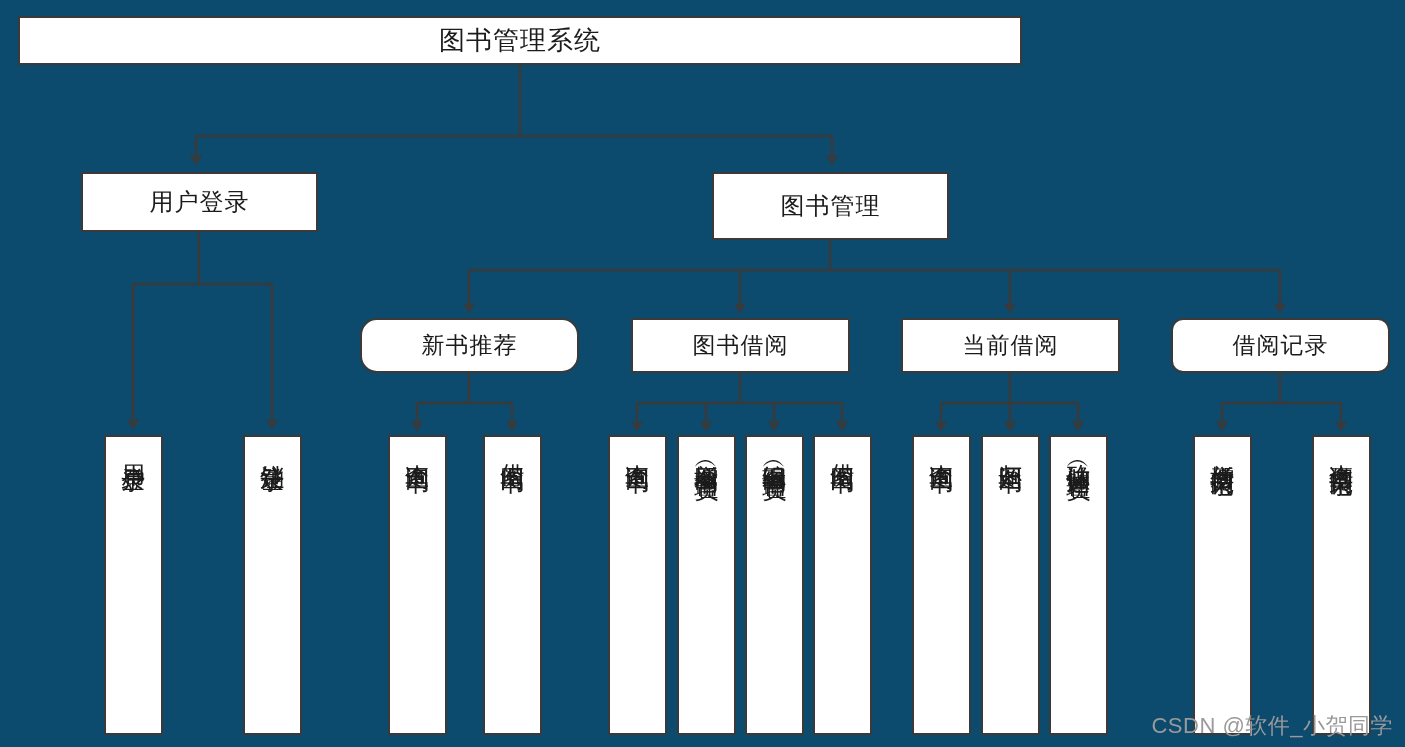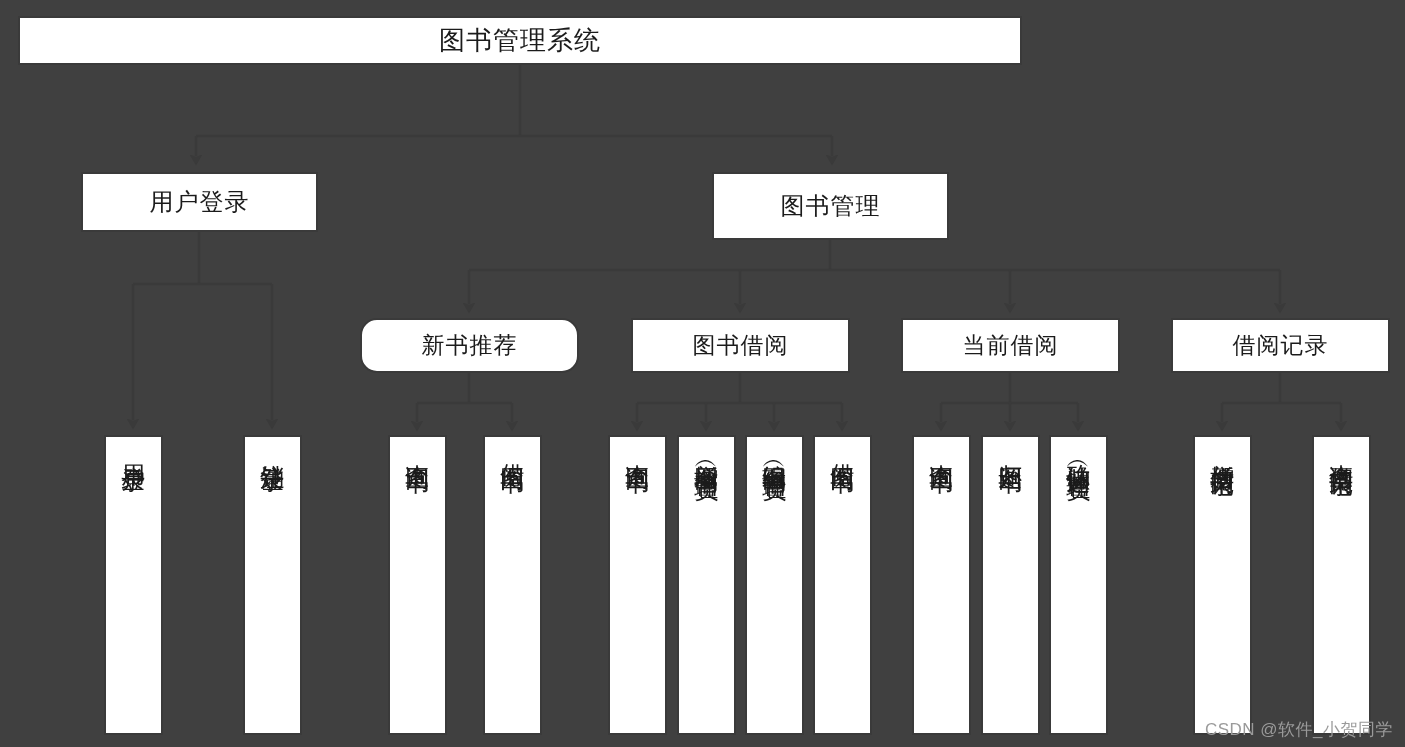--- a/index.html
+++ b/index.html
@@ -8,21 +8,21 @@
     padding: 0;
     background: #ffffff;
   }
   body {
     font-family: "Liberation Sans", "DejaVu Sans", sans-serif;
   }
   #canvas {
     position: relative;
     width: 1405px;
     height: 747px;
-    background: #404040;
+    background: #0c4a6e;
     overflow: hidden;
   }
   svg#wires {
     position: absolute;
     left: 0;
     top: 0;
     width: 1405px;
     height: 747px;
     pointer-events: none;
   }
@@ -61,21 +61,21 @@
     color: #1b1b1b;
   }
   .htext {
     white-space: nowrap;
     letter-spacing: 1px;
   }
   #watermark {
     position: absolute;
     right: 12px;
     bottom: 6px;
-    font-size: 17px;
+    font-size: 22px;
     color: #9a9a9a;
     letter-spacing: 0.5px;
     white-space: nowrap;
     z-index: 5;
   }
 </style>
 </head>
 <body>
 
 <div id="canvas">
@@ -143,21 +143,21 @@
 
   <div class="node level2" style="left:360px; top:318px; width:219px; height:55px;border-radius:17px;">
     <span class="htext">新书推荐</span>
   </div>
   <div class="node level2" style="left:901px; top:318px; width:219px; height:55px;">
     <span class="htext">当前借阅</span>
   </div>
   <div class="node level2" style="left:631px; top:318px; width:219px; height:55px;">
     <span class="htext">图书借阅</span>
   </div>
-  <div class="node level2" style="left:1171px; top:318px; width:219px; height:55px;">
+  <div class="node level2" style="left:1171px; top:318px; width:219px; height:55px;border-radius:12px;">
     <span class="htext">借阅记录</span>
   </div>
 
   <div class="node leaf" style="left:104px; top:435px; width:59px; height:300px;">
     <span class="vtext">用户登录</span>
   </div>
   <div class="node leaf" style="left:243px; top:435px; width:59px; height:300px;">
     <span class="vtext">注销登录</span>
   </div>
 

